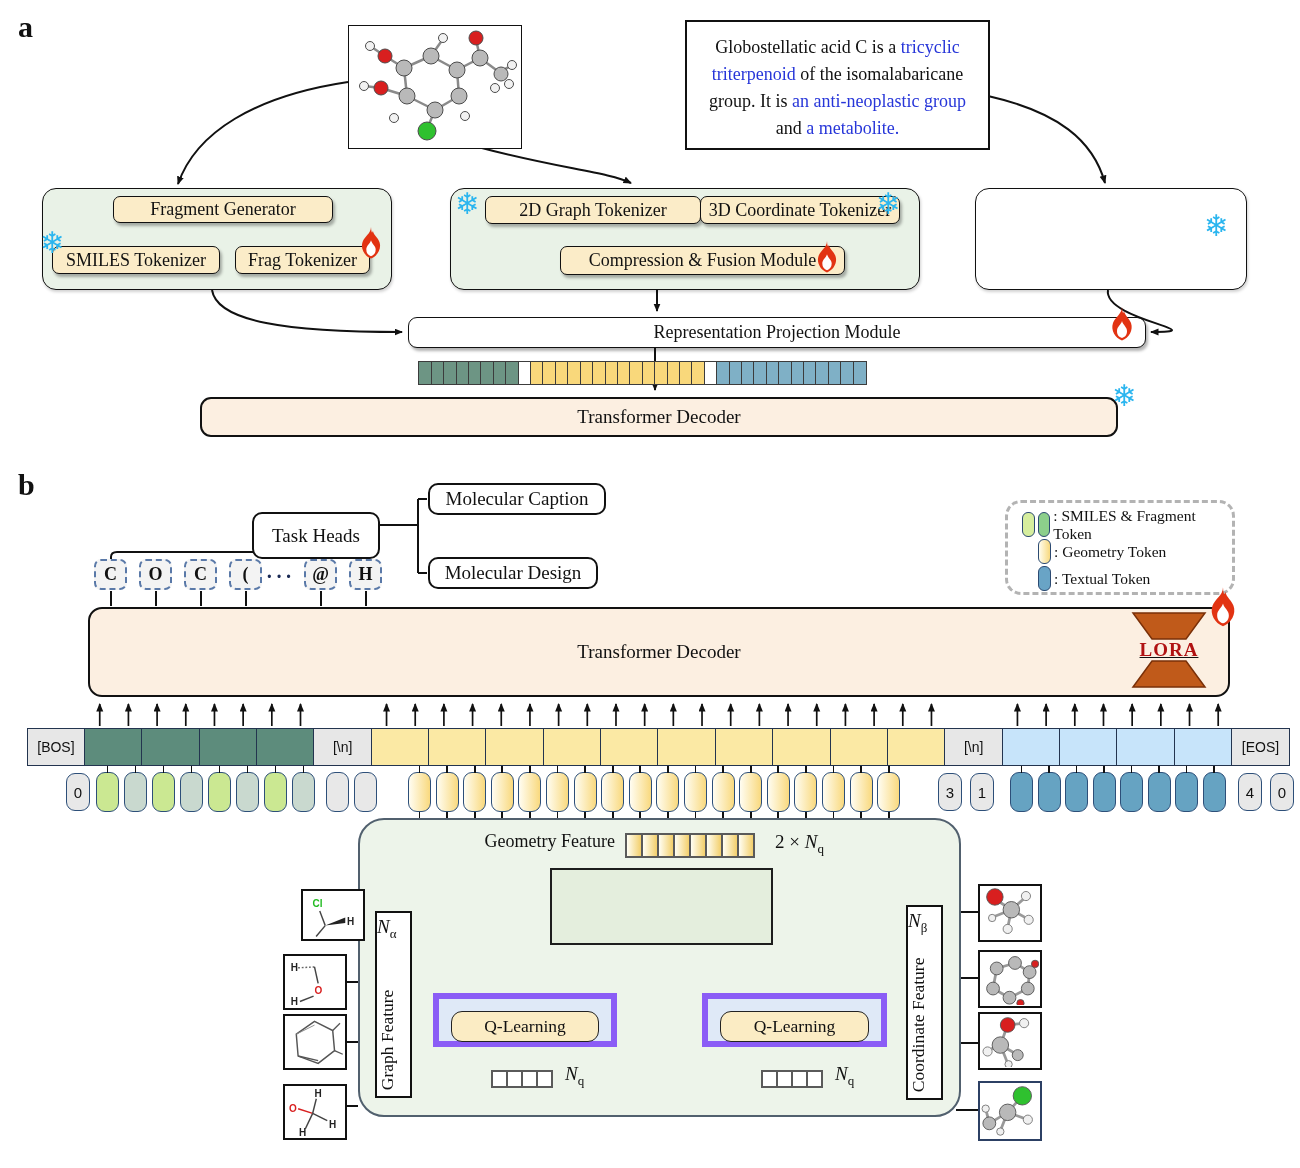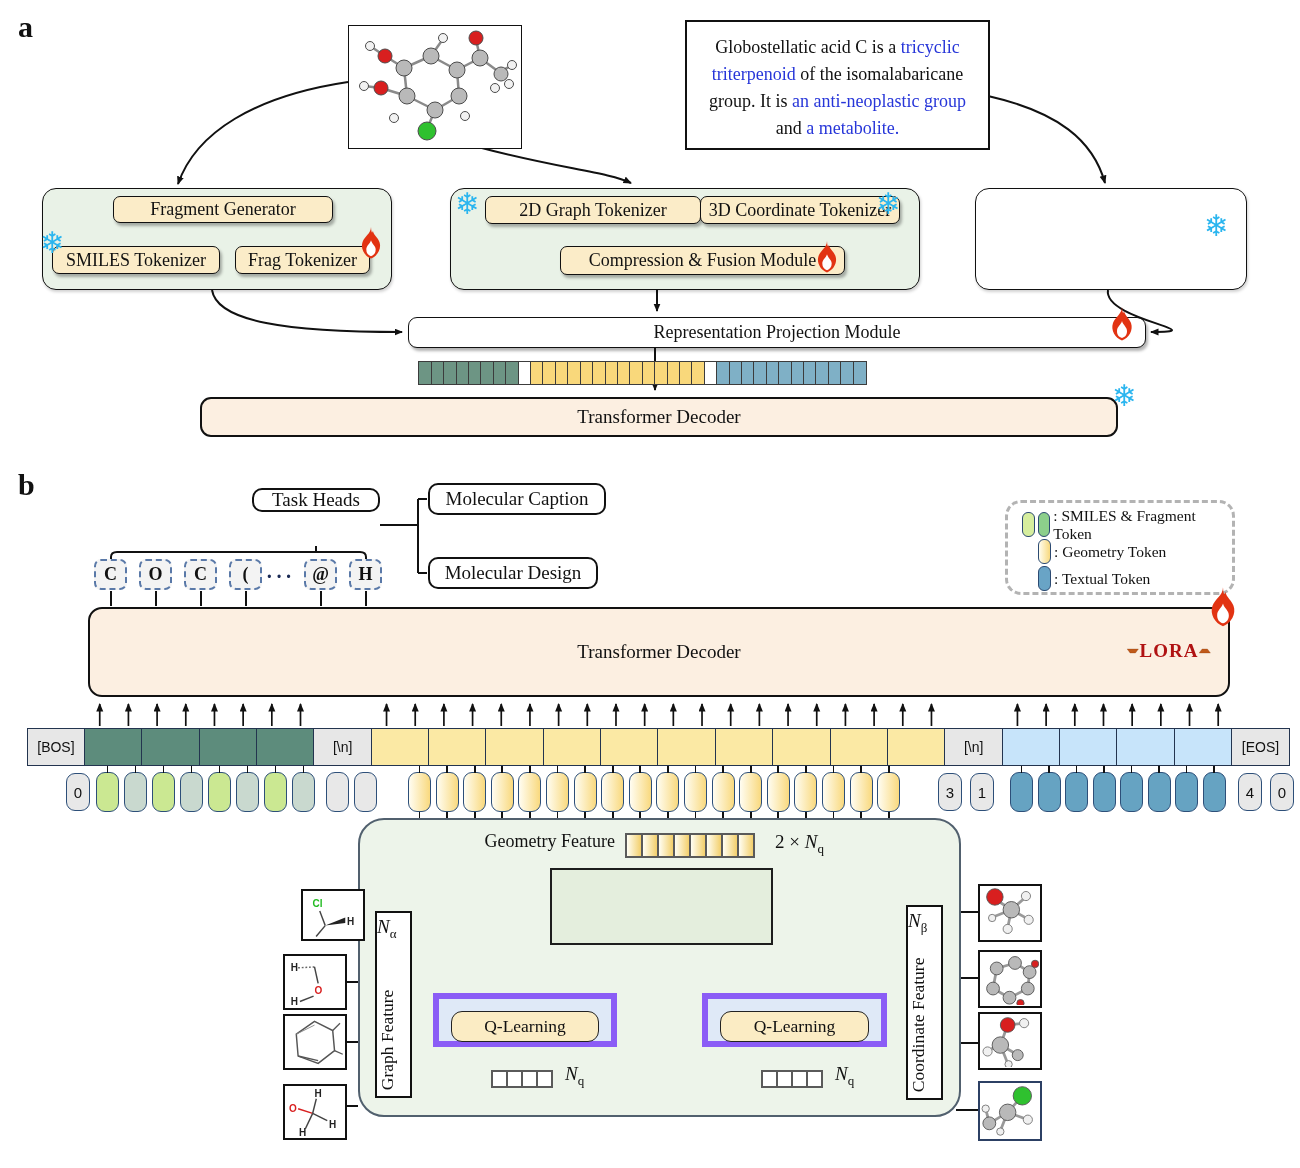--- a/index.html
+++ b/index.html
@@ -40,21 +40,21 @@
        border-radius:7px;display:flex;align-items:center;justify-content:center;
        font-weight:bold;font-size:18px;box-sizing:border-box;z-index:2;}
   .dots{font-weight:bold;font-size:20px;color:#1a2a55;letter-spacing:3px;}
   .legend{border:3px dashed #b3b3b3;border-radius:16px;background:#fff;
           padding:8px 0 6px 14px;box-sizing:border-box;}
   .lrow{display:flex;align-items:center;height:27px;font-size:15.5px;}
   .lpill{width:13px;height:25px;border:1.5px solid #2c4a72;border-radius:6px;
          margin-right:3px;box-sizing:border-box;}
   .lp1{background:#d6ee9e;} .lp2{background:#8ccf8b;}
   .lp3{background:linear-gradient(90deg,#fffdf0,#f8d97e);} .lp4{background:#69a4c6;}
-  .lora-wrap{display:flex;flex-direction:row;align-items:center;}
+  .lora-wrap{display:flex;flex-direction:column;align-items:center;text-decoration:underline;}
   .lora-text{font-weight:bold;font-size:19px;color:#b01212;letter-spacing:1px;height:20px;
              display:flex;align-items:center;}
   
   .bar{display:flex;height:38px;}
   .seg{flex:1;border:1.5px solid #23344f;margin-left:-1.5px;box-sizing:border-box;}
   .seg.lab{background:#e7e7e7;display:flex;align-items:center;justify-content:center;
            font-family:"Liberation Sans", sans-serif;font-size:14px;}
   .seg.sg{background:#5d8c7c;} .seg.sy{background:#fbe9a4;} .seg.sb{background:#c7e4fa;}
   
   .pillrow{display:flex;position:absolute;z-index:2;}
@@ -294,21 +294,21 @@
     <path fill="#e23312" d="M16 1 C16 8 9 11 7 17 C4.5 24 9 32 16 34.5 C23 32 27.5 24 25 17 C23.5 12.5 19 10 18 5 C17.5 7.5 16.5 8.5 16 1 Z"></path>
     <path fill="#fff" d="M16 15 C15 19 11 20.5 11 25 C11 29 13 31 16 32 C19 31 21 29 21 25 C21 21 17 19 16 15 Z"></path>
   </svg>
   <svg class="fire" style="left:1106px;top:306px" width="32" height="36" viewBox="0 0 32 36">
     <path fill="#e23312" d="M16 1 C16 8 9 11 7 17 C4.5 24 9 32 16 34.5 C23 32 27.5 24 25 17 C23.5 12.5 19 10 18 5 C17.5 7.5 16.5 8.5 16 1 Z"></path>
     <path fill="#fff" d="M16 15 C15 19 11 20.5 11 25 C11 29 13 31 16 32 C19 31 21 29 21 25 C21 21 17 19 16 15 Z"></path>
   </svg>
 
   <div class="abs plabel" style="left:18px;top:468px">b</div>
 
-  <div class="abs outline-box" style="left:252px;top:488px;width:128px;height:24px">Task Heads</div>
+  <div class="abs outline-box" style="left:252px;top:512px;width:128px;height:47px">Task Heads</div>
   <div class="abs outline-box" style="left:428px;top:483px;width:178px;height:32px">Molecular Caption</div>
   <div class="abs outline-box" style="left:428px;top:557px;width:170px;height:32px">Molecular Design</div>
 
   <div class="tok" style="left:94px;top:559px">C</div>
   <div class="tok" style="left:139px;top:559px">O</div>
   <div class="tok" style="left:184px;top:559px">C</div>
   <div class="tok" style="left:229px;top:559px">(</div>
   <span class="abs dots" style="left:266px;top:565px">···</span>
   <div class="tok" style="left:304px;top:559px">@</div>
   <div class="tok" style="left:349px;top:559px">H</div>

